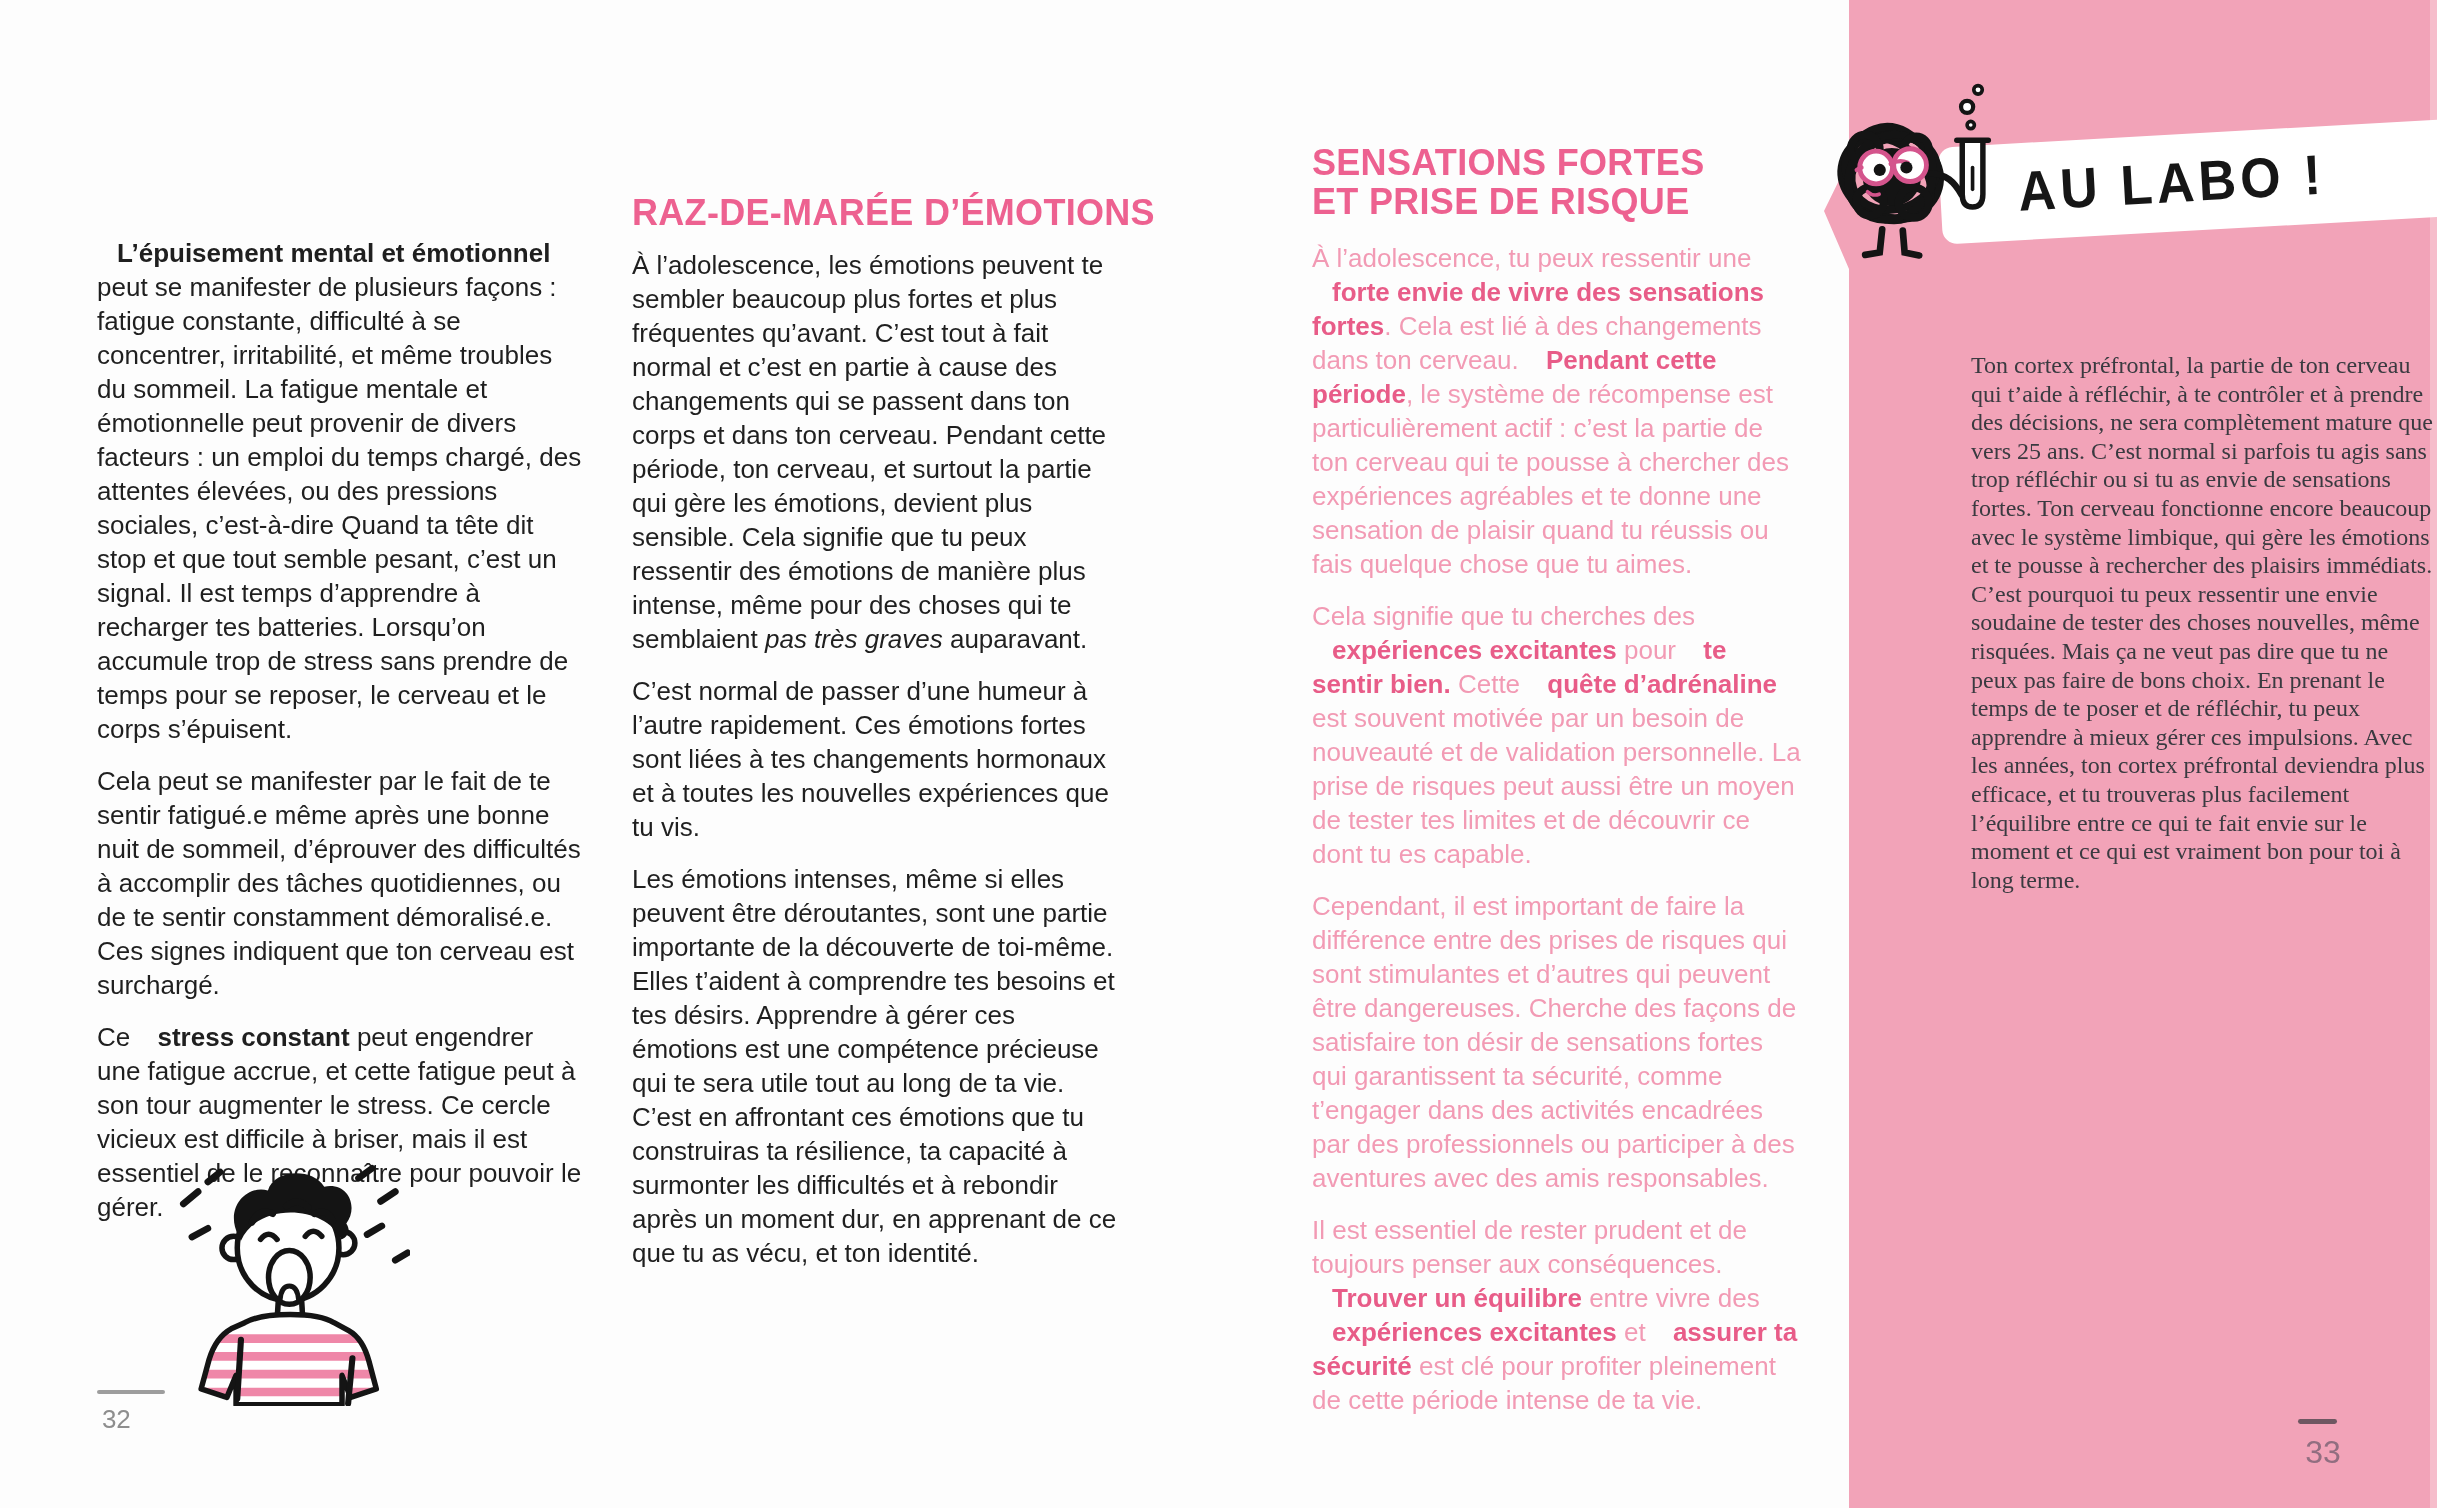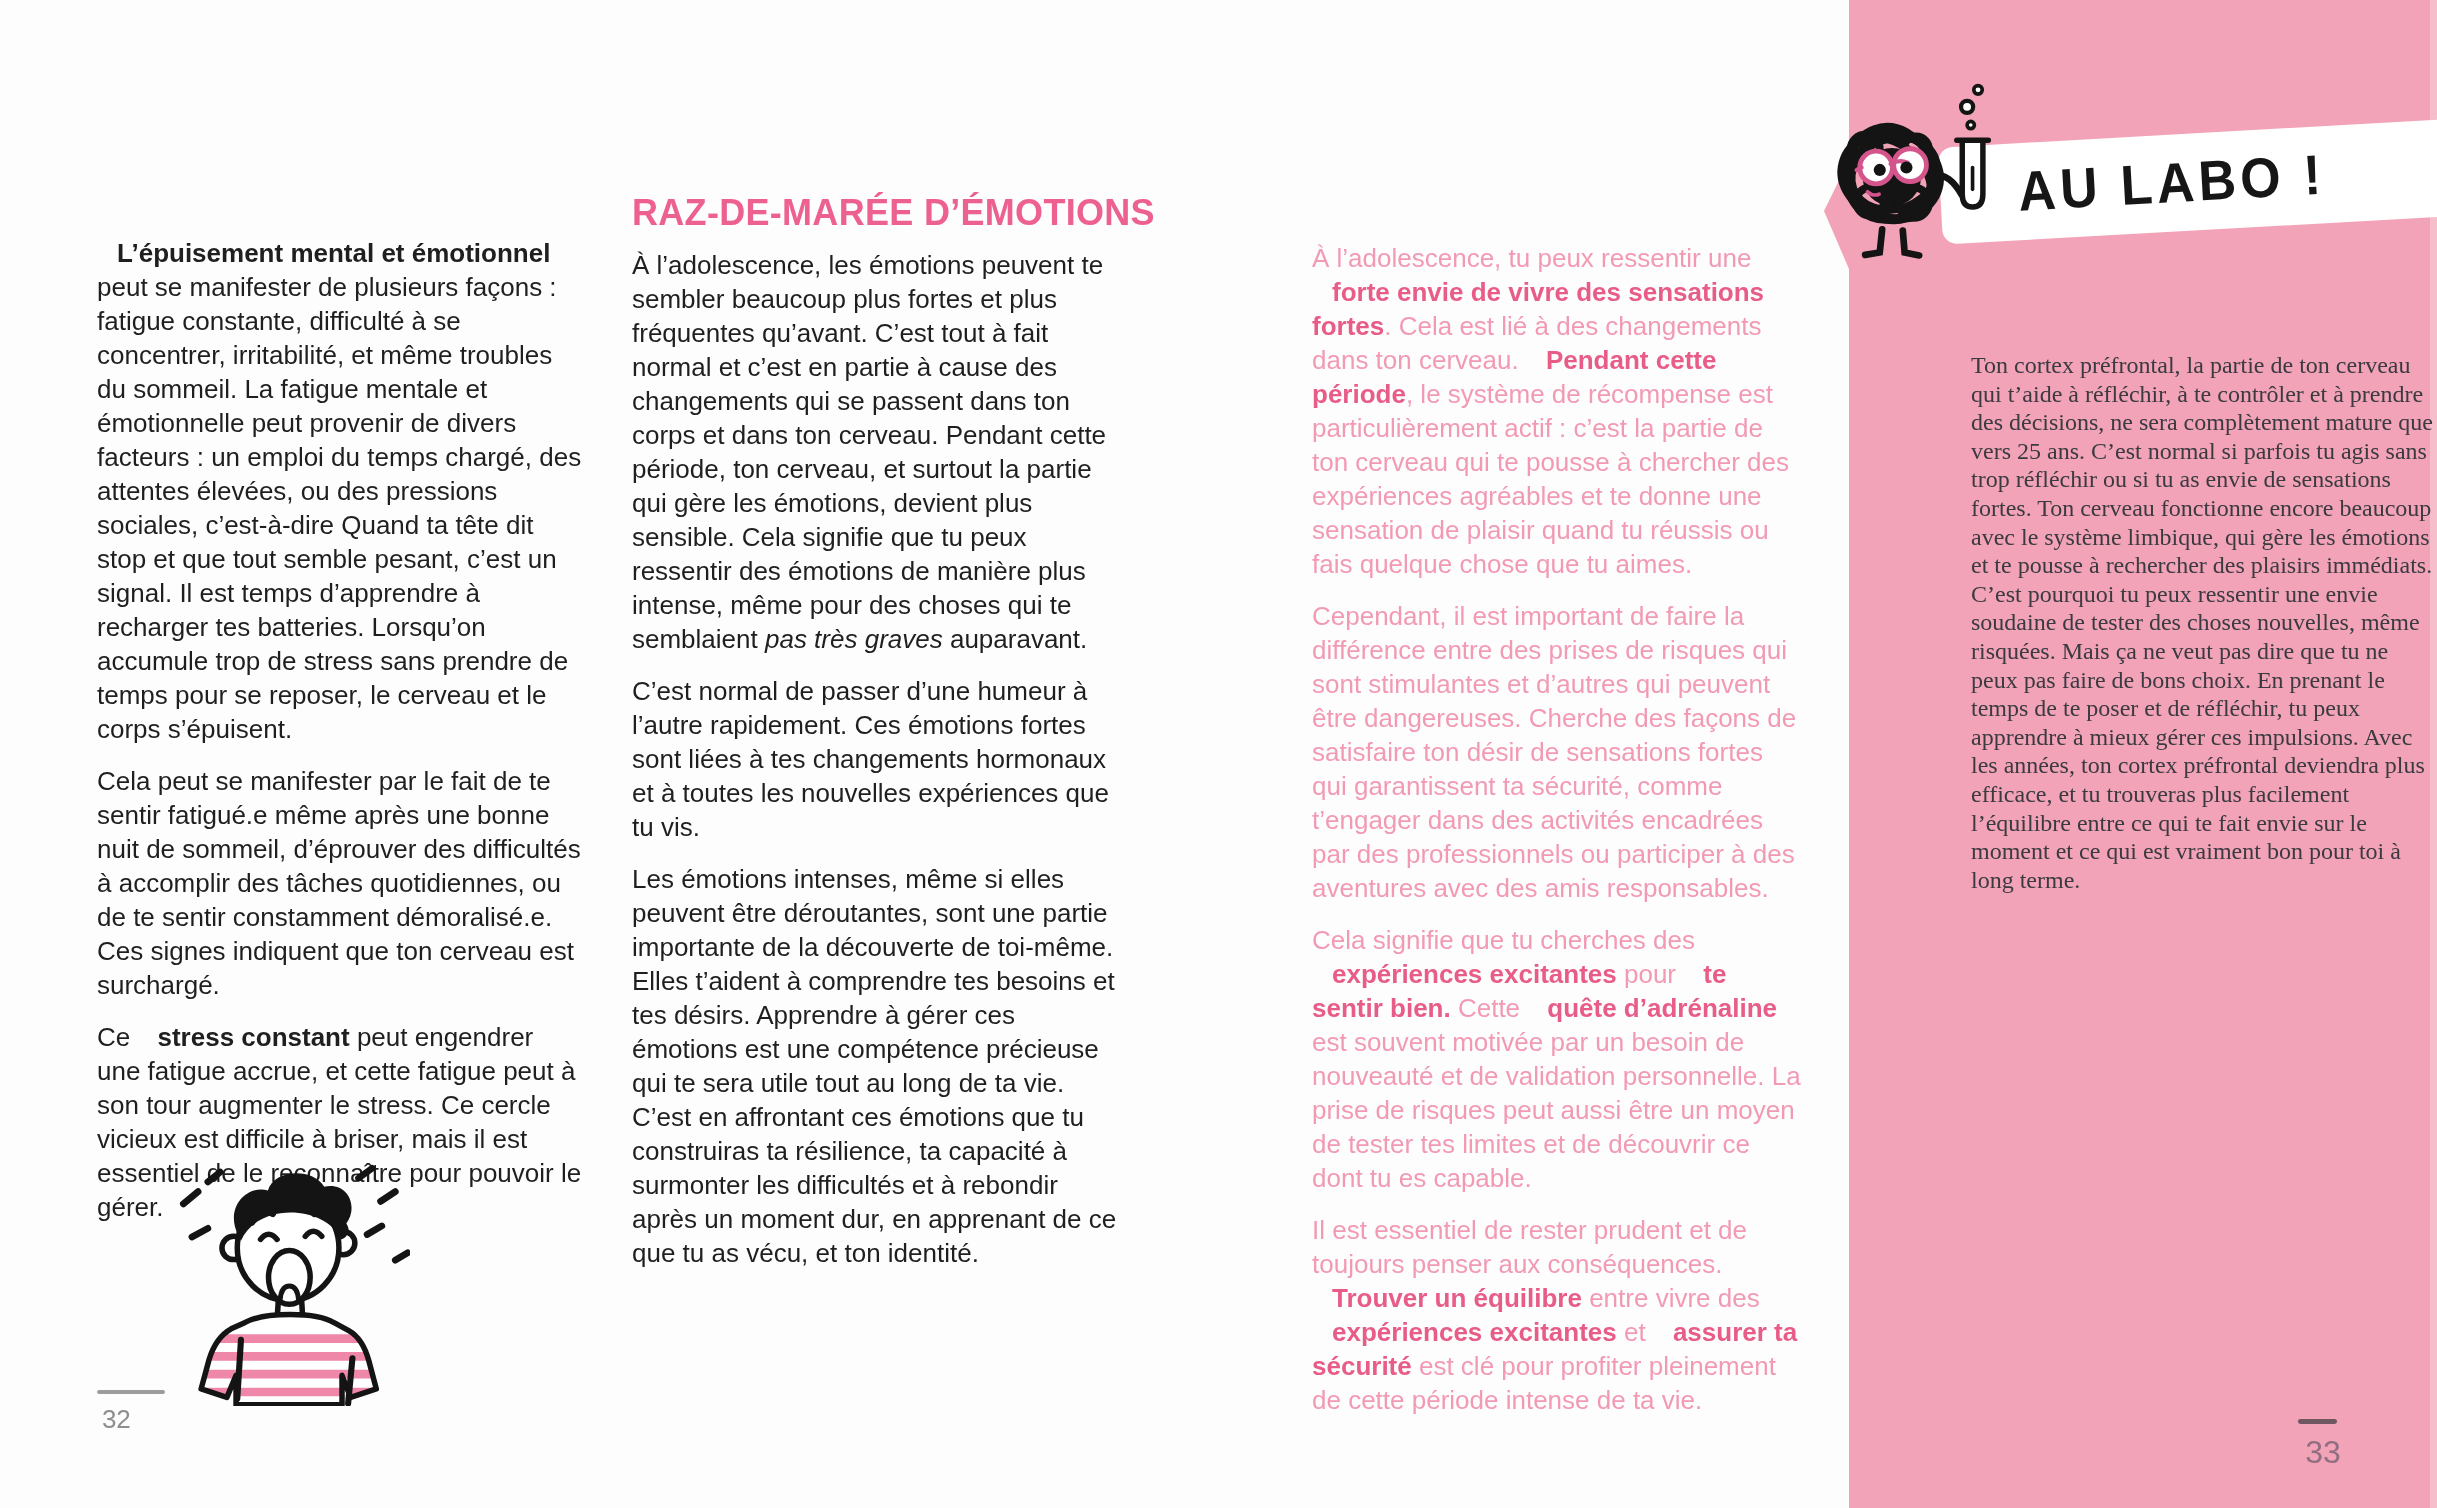--- a/index.html
+++ b/index.html
@@ -136,24 +136,26 @@
     <path d="M130,264 C162,246 248,246 276,264 L300,277 C318,287 327,305 333,327 L345,372 L303,386 L289,350 L289,398 L116,398 L116,350 L101,386 L59,372 L72,324 C79,301 90,284 108,274 Z" fill="none" stroke="#141414" stroke-width="9" stroke-linejoin="round"></path>
     <path d="M124,292 L118,388" stroke="#141414" stroke-width="10" stroke-linecap="round"></path>
     <path d="M306,322 L299,396" stroke="#141414" stroke-width="10" stroke-linecap="round"></path>
   </svg>
 
   <div class="footer footer-left">
     <div class="rule"></div>
     <div class="num">32</div>
   </div>
 
+  <h2 class="heading" style="left:1312px;top:143px;">SENSATIONS FORTES
+ET PRISE DE RISQUE</h2>
   <div class="body-col col3-body" style="left:1312px;top:241px;width:491px;">
       <p><span>À l’adolescence, tu peux ressentir une </span><b>forte envie de vivre des sensations fortes</b><span>. Cela est lié à des changements dans ton cerveau. </span><b>Pendant cette période</b><span>, le système de récompense est particulièrement actif : c’est la partie de ton cerveau qui te pousse à chercher des expériences agréables et te donne une sensation de plaisir quand tu réussis ou fais quelque chose que tu aimes.</span></p>
+      <p><span>Cela signifie que tu cherches des </span><b>expériences excitantes</b><span> pour </span><b>te sentir bien.</b><span> Cette </span><b>quête d’adrénaline</b><span> est souvent motivée par un besoin de nouveauté et de validation personnelle. La prise de risques peut aussi être un moyen de tester tes limites et de découvrir ce dont tu es capable.</span></p>
       <p><span>Cependant, il est important de faire la différence entre des prises de risques qui sont stimulantes et d’autres qui peuvent être dangereuses. Cherche des façons de satisfaire ton désir de sensations fortes qui garantissent ta sécurité, comme t’engager dans des activités encadrées par des professionnels ou participer à des aventures avec des amis responsables.</span></p>
-      <p><span>Cela signifie que tu cherches des </span><b>expériences excitantes</b><span> pour </span><b>te sentir bien.</b><span> Cette </span><b>quête d’adrénaline</b><span> est souvent motivée par un besoin de nouveauté et de validation personnelle. La prise de risques peut aussi être un moyen de tester tes limites et de découvrir ce dont tu es capable.</span></p>
       <p><span>Il est essentiel de rester prudent et de toujours penser aux conséquences. </span><b>Trouver un équilibre</b><span> entre vivre des </span><b>expériences excitantes</b><span> et </span><b>assurer ta sécurité</b><span> est clé pour profiter pleinement de cette période intense de ta vie.</span></p>
     </div>
 
   <div class="pink-panel"></div>
   <div class="edge-strip"></div>
 
   <div class="ribbon">
     <span class="ribbon-label">AU LABO !</span>
   </div>
 

